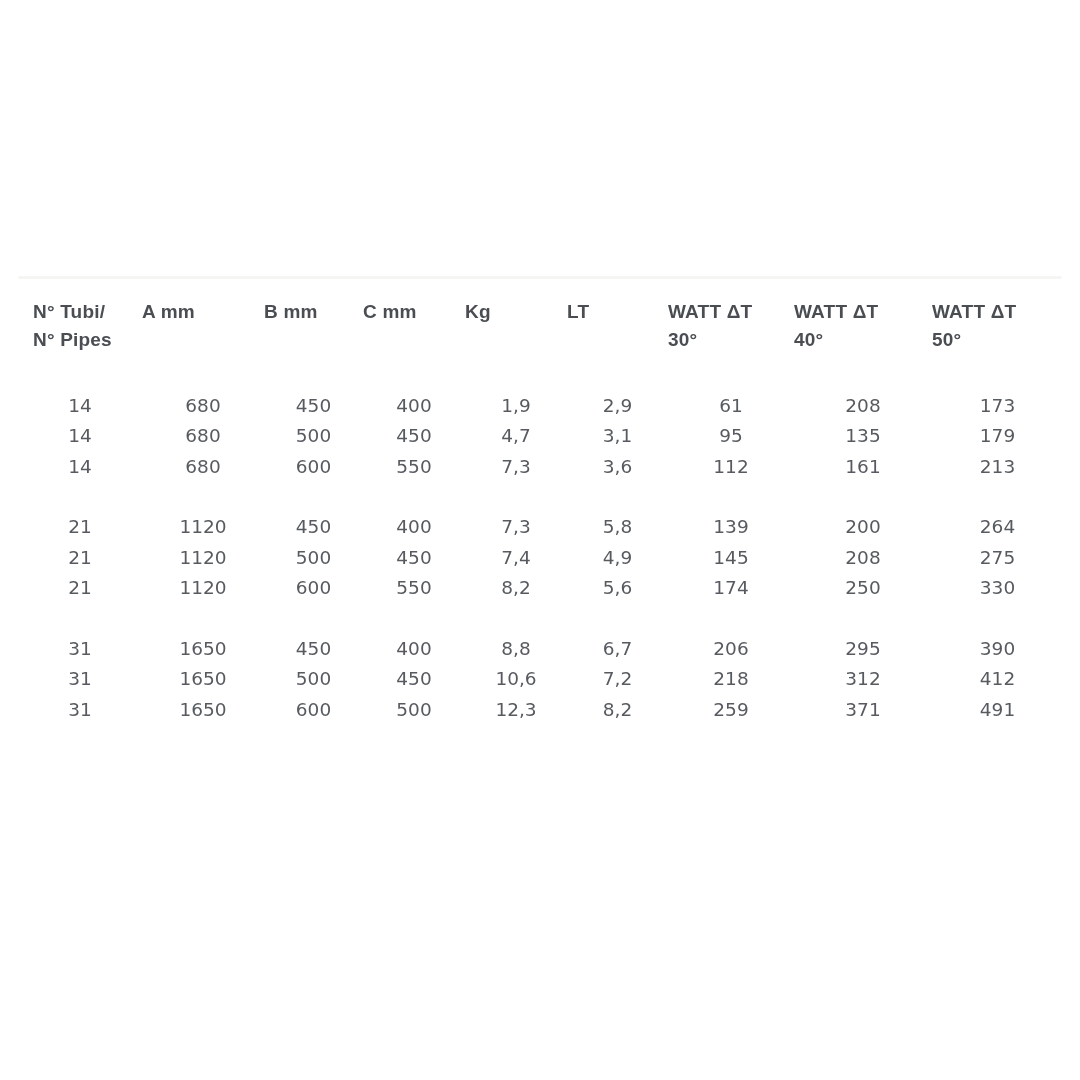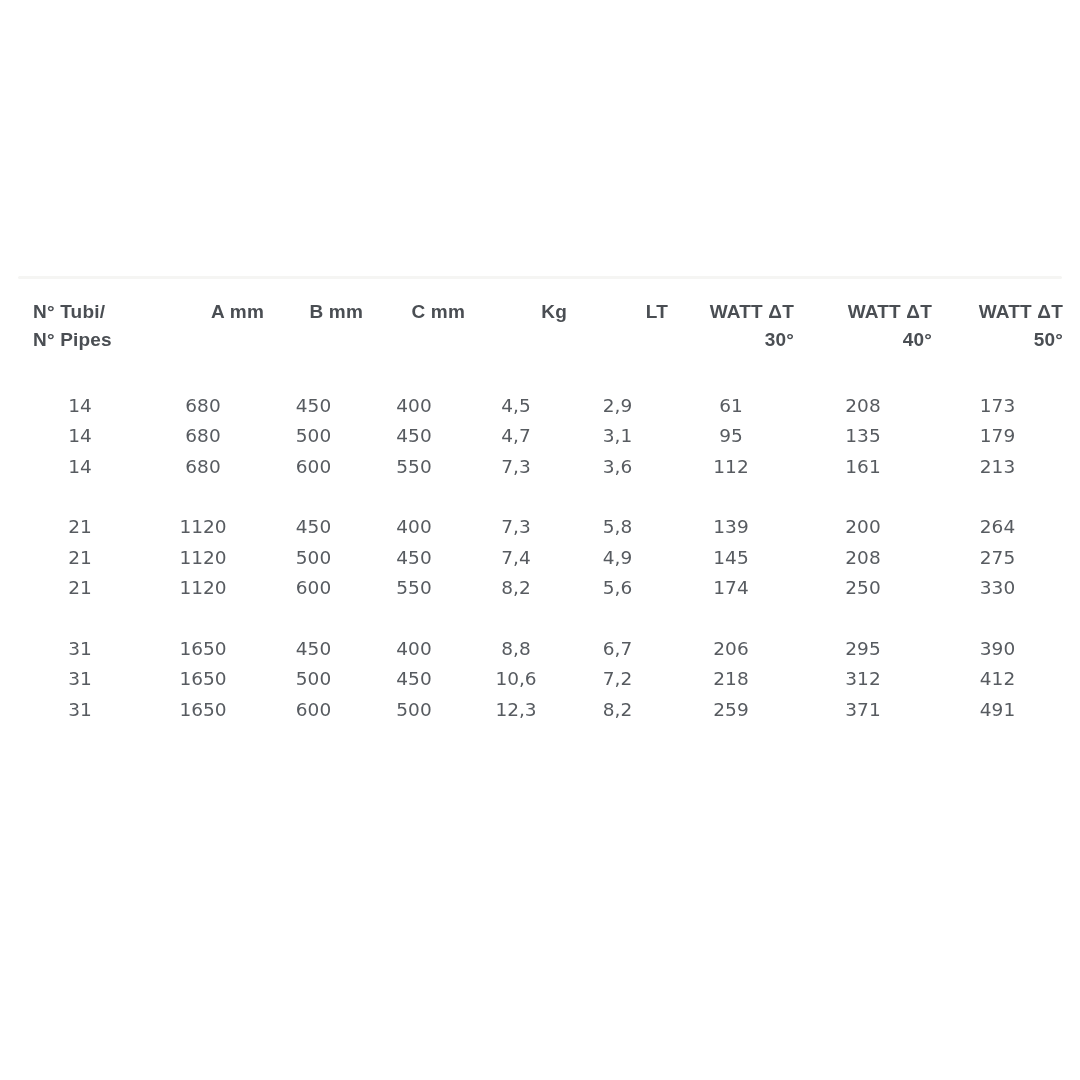--- a/index.html
+++ b/index.html
@@ -29,21 +29,21 @@
     top: 277px;
     left: 18px;
     width: 1045px;
     border-collapse: collapse;
     table-layout: fixed;
   }
   table.spec th {
     height: 92px;
     padding: 21px 0 0 0;
     vertical-align: top;
-    text-align: right;
+    text-align: left;
     font-size: 19px;
     font-weight: 700;
     color: #4a4e53;
     letter-spacing: 0.2px;
   }
   table.spec th .h-line {
     display: block;
     line-height: 28px;
     white-space: nowrap;
   }
@@ -123,21 +123,21 @@
           <span class="h-line">50°</span>
         </th>
       </tr>
     </thead>
     <tbody>
         <tr>
           <td>14</td>
           <td>680</td>
           <td>450</td>
           <td>400</td>
-          <td>4,5</td>
+          <td>1,9</td>
           <td>2,9</td>
           <td>61</td>
           <td>208</td>
           <td>173</td>
         </tr>
         <tr>
           <td>14</td>
           <td>680</td>
           <td>500</td>
           <td>450</td>

